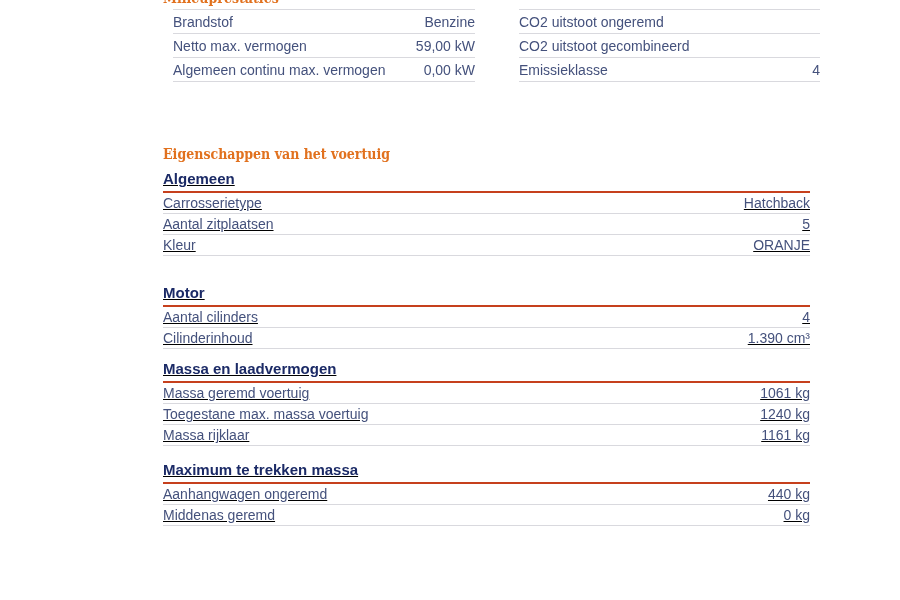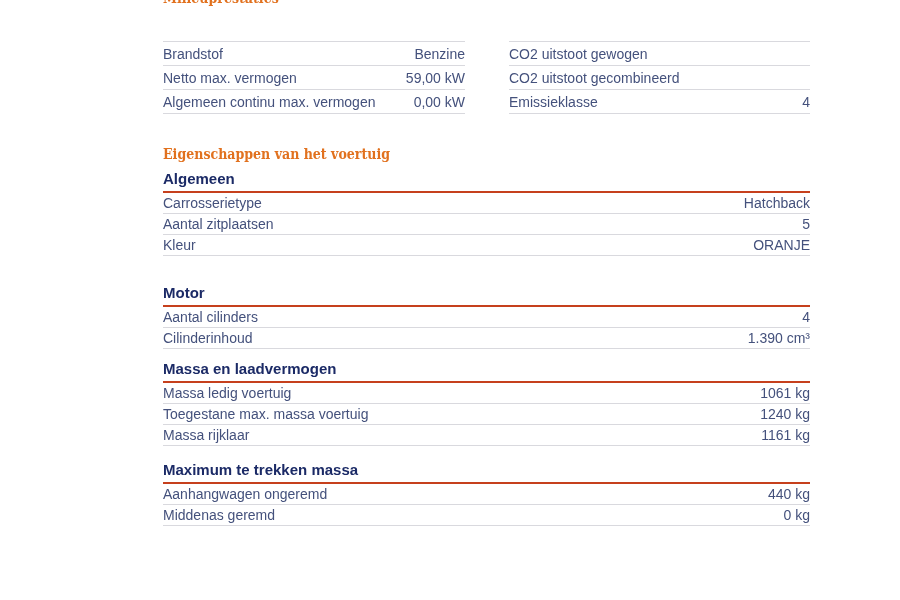--- a/index.html
+++ b/index.html
@@ -33,26 +33,25 @@
     white-space: nowrap;
   }
   .clipped-title {
     position: absolute;
     left: 0;
     top: -10px;
   }
   
   .top-table {
     position: absolute;
-    left: 0;
+    left: 10px;
     top: 9px;
     width: 647px;
     display: flex;
     justify-content: space-between;
-    margin-top: 32px;
   }
   .col-left  { width: 302px; }
   .col-right { width: 301px; }
   .trow {
     height: 23px;
     border-bottom: 1px solid #d9d9de;
     display: flex;
     justify-content: space-between;
     align-items: center;
     font-size: 14px;
@@ -66,20 +65,21 @@
   
   .eigenschappen-title {
     position: absolute;
     left: 0;
     top: 146px;
   }
   .group {
     position: absolute;
     left: 0;
     width: 647px;
+    text-decoration: underline;
   }
   .group-heading {
     font-size: 15px;
     font-weight: bold;
     line-height: 16px;
     color: #1b2a66;
   }
   .group-rule {
     margin-top: 4px;
     height: 2px;
@@ -116,21 +116,21 @@
           <span class="lbl">Netto max. vermogen</span>
           <span class="val">59,00 kW</span>
         </div>
         <div class="trow">
           <span class="lbl">Algemeen continu max. vermogen</span>
           <span class="val">0,00 kW</span>
         </div>
       </div>
       <div class="col-right">
         <div class="trow">
-          <span class="lbl">CO2 uitstoot gewogen</span>
+          <span class="lbl">CO2 uitstoot ongeremd</span>
           <span class="val"></span>
         </div>
         <div class="trow">
           <span class="lbl">CO2 uitstoot gecombineerd</span>
           <span class="val"></span>
         </div>
         <div class="trow">
           <span class="lbl">Emissieklasse</span>
           <span class="val">4</span>
         </div>
@@ -171,21 +171,21 @@
           <span class="val">1.390 cm³</span>
         </div>
       </div>
     </div>
 
     <div class="group" style="top:361px">
       <div class="group-heading">Massa en laadvermogen</div>
       <div class="group-rule"></div>
       <div class="group-rows">
         <div class="grow">
-          <span class="lbl">Massa ledig voertuig</span>
+          <span class="lbl">Massa geremd voertuig</span>
           <span class="val">1061 kg</span>
         </div>
         <div class="grow">
           <span class="lbl">Toegestane max. massa voertuig</span>
           <span class="val">1240 kg</span>
         </div>
         <div class="grow">
           <span class="lbl">Massa rijklaar</span>
           <span class="val">1161 kg</span>
         </div>

